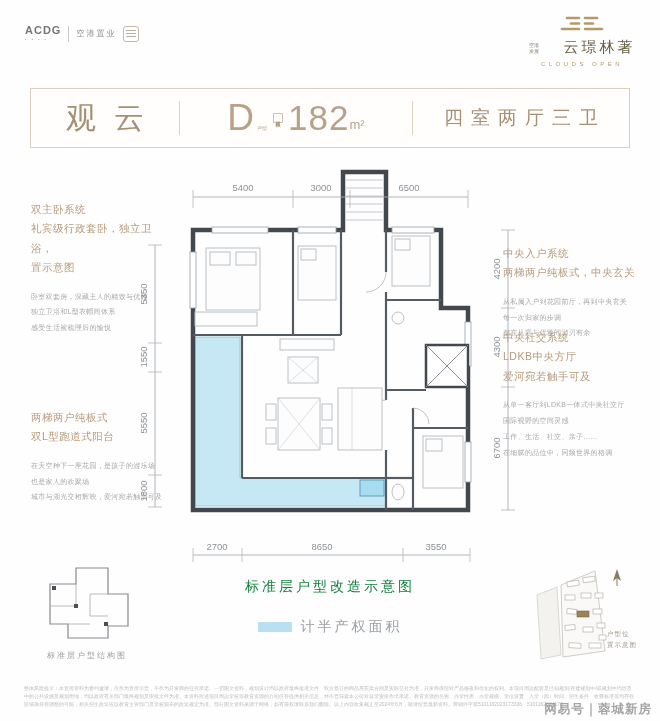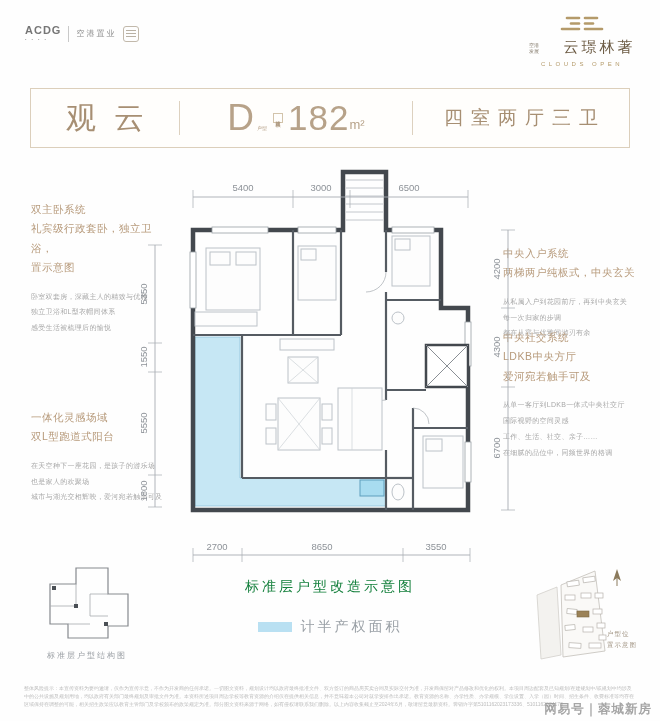--- a/index.html
+++ b/index.html
@@ -118,21 +118,21 @@
     </div>
     <div class="b">
       <div>卧室双套房，深藏主人的精致与优雅</div>
       <div>独立卫浴和L型衣帽间体系</div>
       <div>感受生活被梳理后的愉悦</div>
     </div>
   </div>
 
   <div class="feat feat-l2">
     <div class="t">
-      <div>一体化灵感场域</div>
+      <div>两梯两户纯板式</div>
       <div>双L型跑道式阳台</div>
     </div>
     <div class="b">
       <div>在天空种下一座花园，是孩子的游乐场</div>
       <div>也是家人的欢聚场</div>
       <div>城市与湖光交相辉映，爱河宛若触手可及</div>
     </div>
   </div>
 
   <div class="feat feat-r1">

